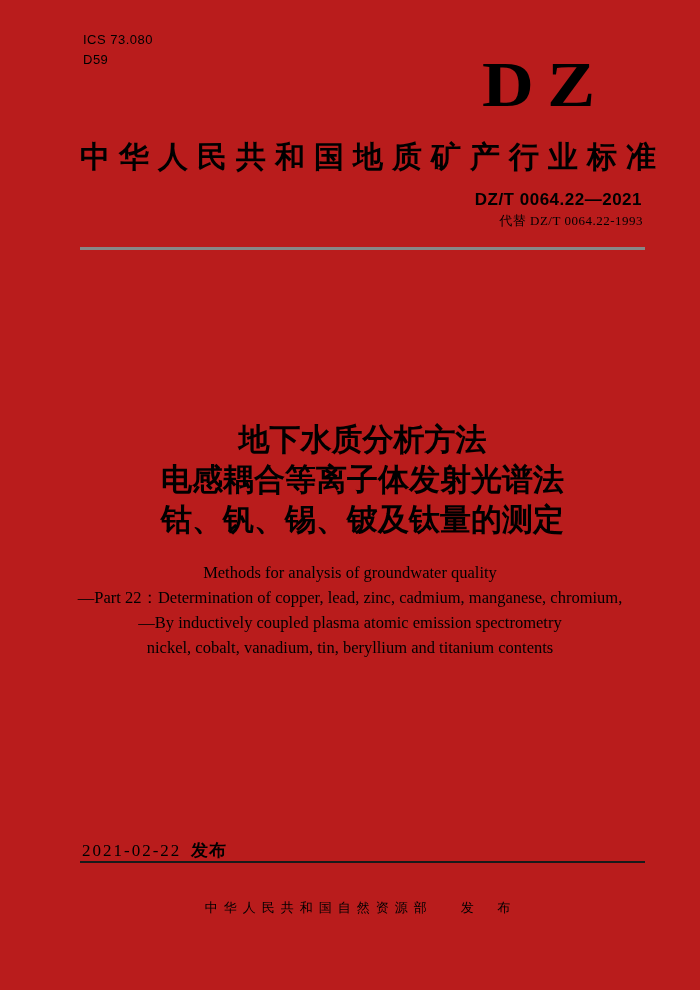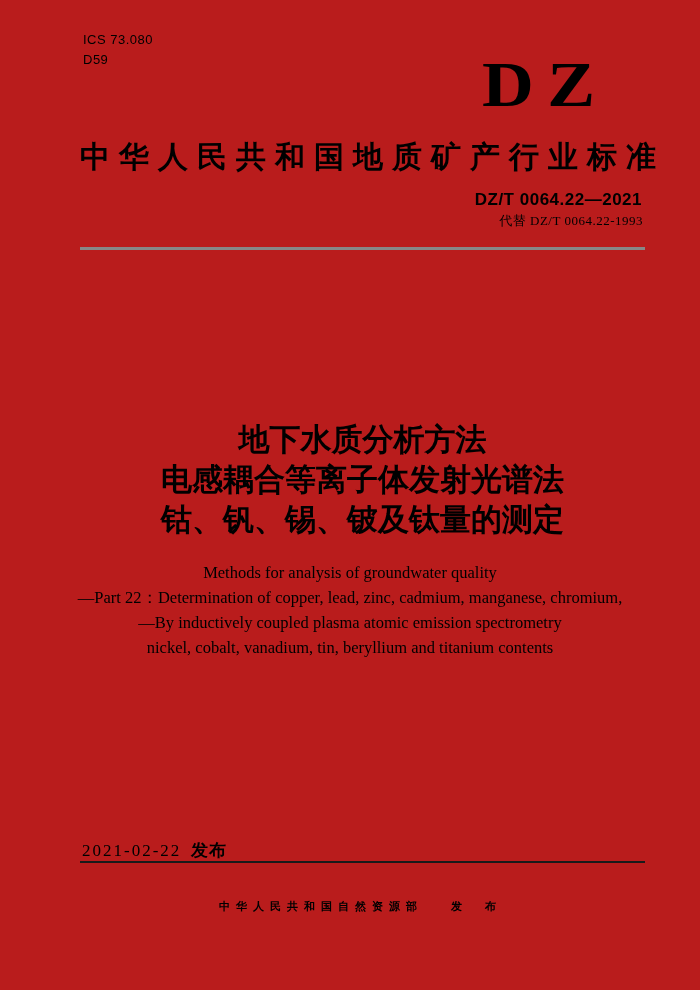--- a/index.html
+++ b/index.html
@@ -128,22 +128,22 @@
     background: #1a1a1a;
   }
   .issuer-row {
     position: absolute;
     left: 80px;
     top: 899px;
     width: 565px;
     display: flex;
     justify-content: center;
     align-items: baseline;
-    font-size: 11px;
-    font-weight: 700;
+    font-size: 13px;
+    font-weight: 400;
     font-family: "Liberation Sans", sans-serif;
   }
   .issuer-name { letter-spacing: 6px; white-space: nowrap; }
   .issuer-action { letter-spacing: 10px; margin-left: 28px; white-space: nowrap; }
 </style>
 </head>
 <body>
 
 <div class="page">
 

